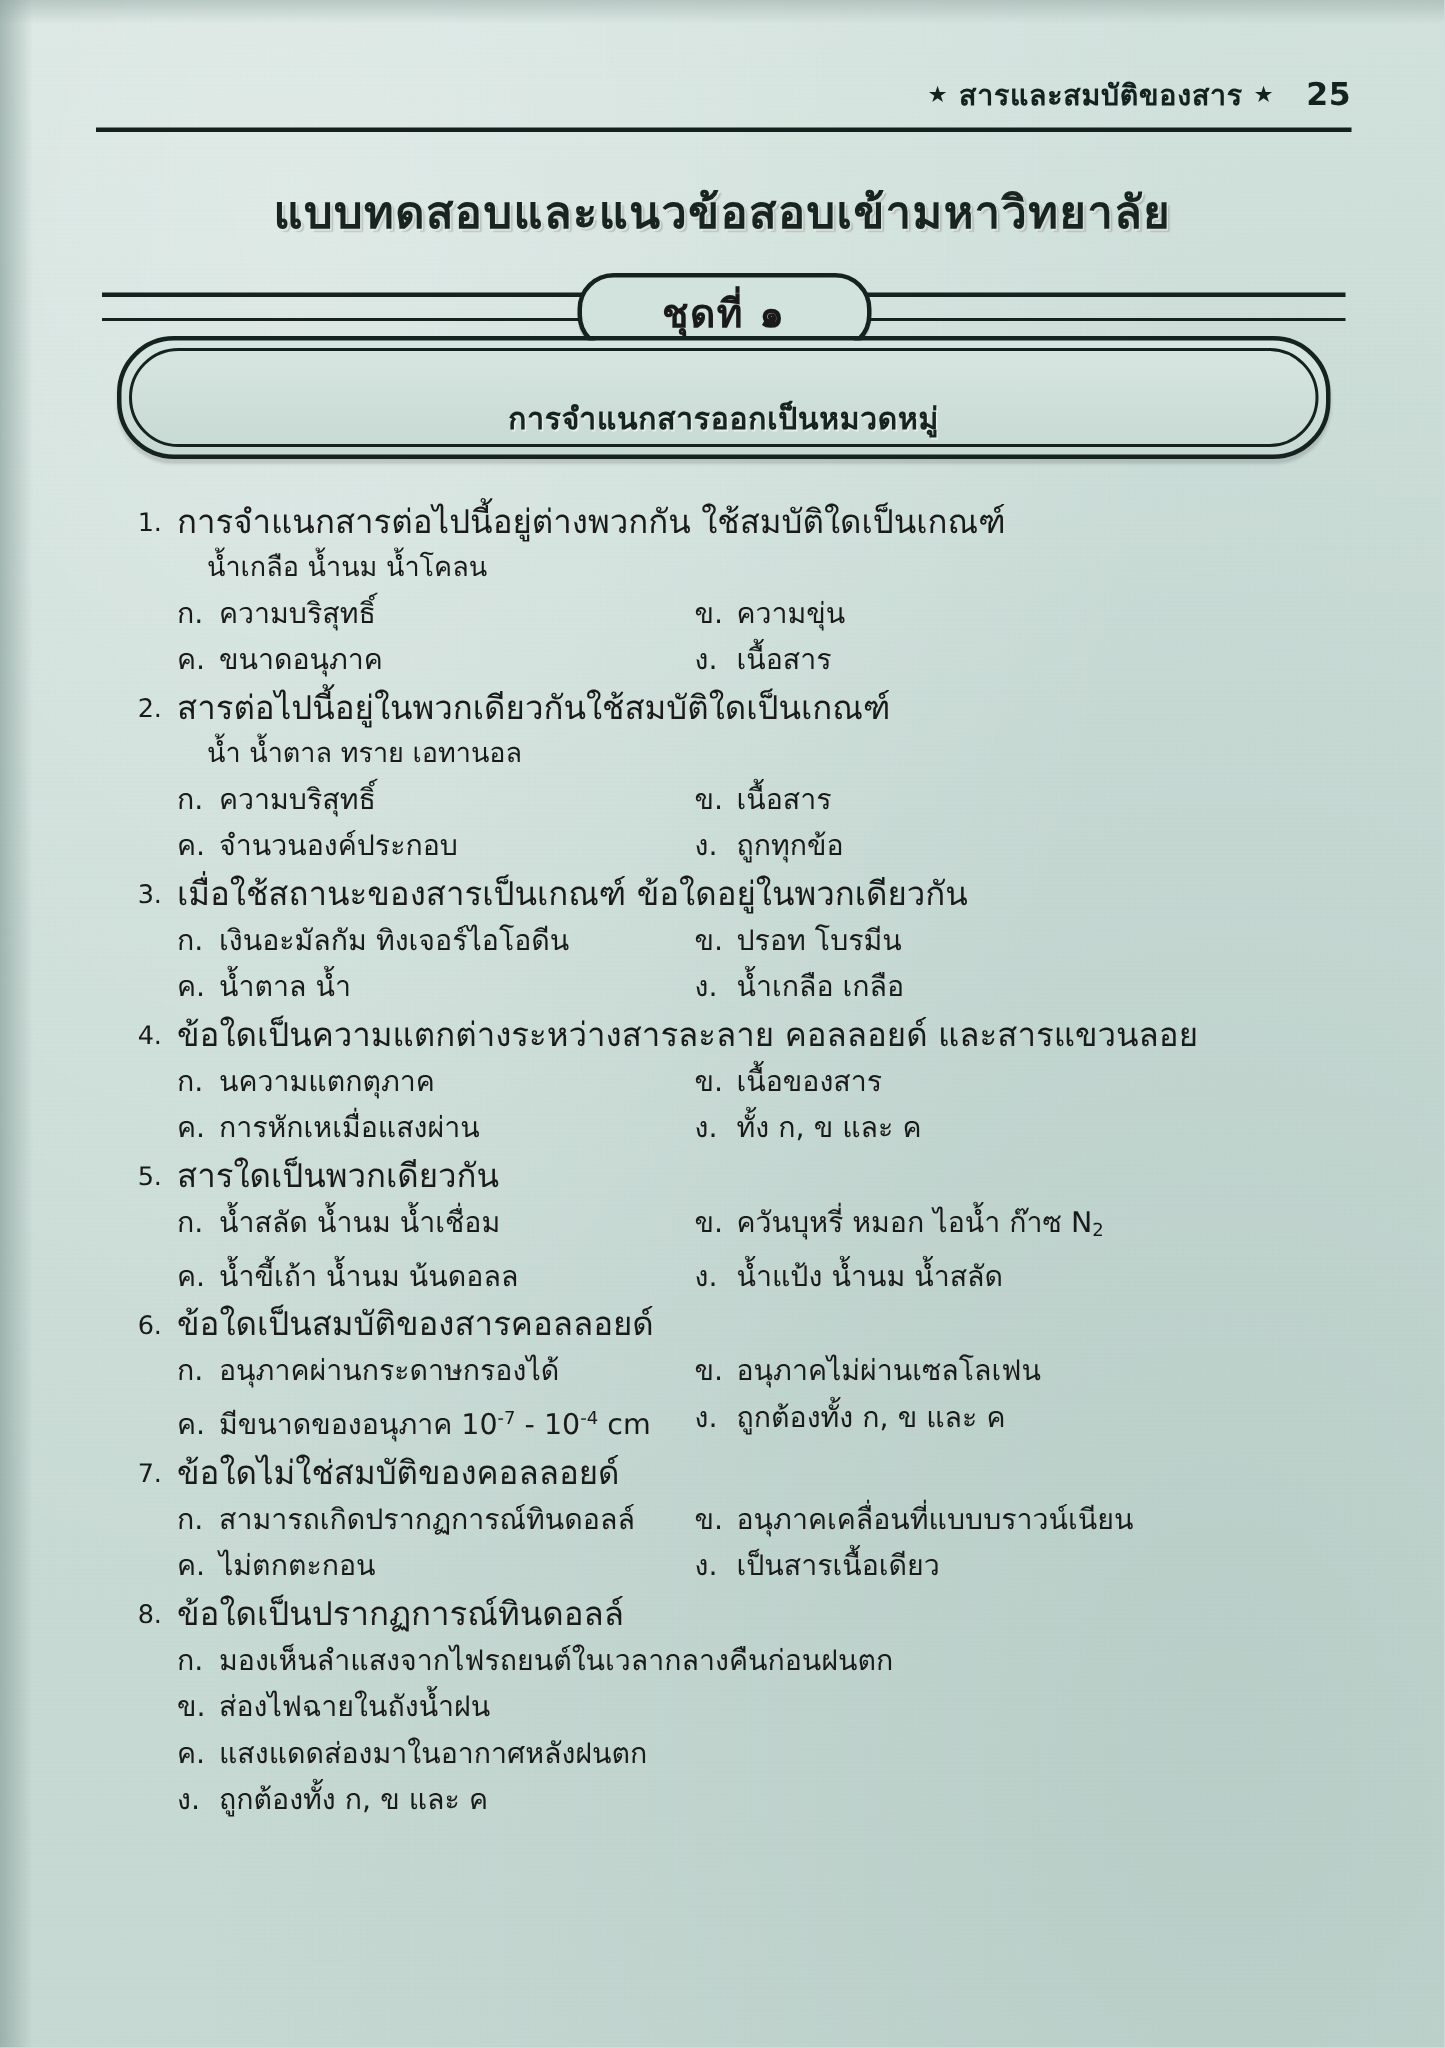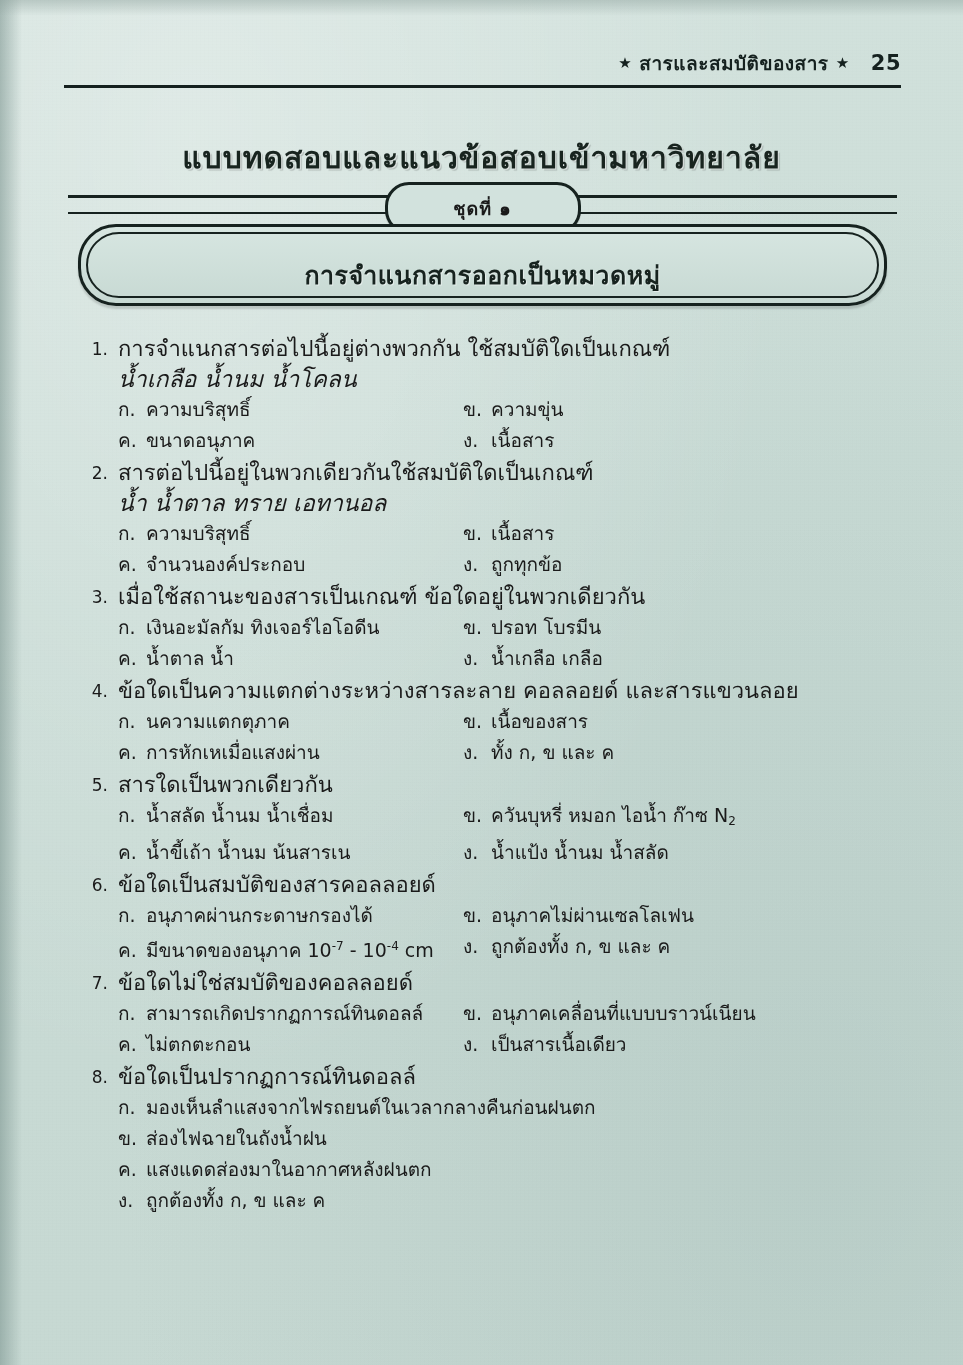--- a/index.html
+++ b/index.html
@@ -76,21 +76,21 @@
   }
   .page-number {
     margin-left: 14px;
     font-size: 21px;
     font-weight: bold;
   }
 
   
   .title-main {
     position: absolute;
-    top: 134px;
+    top: 118px;
     left: 0;
     right: 0;
     text-align: center;
     font-size: 30px;
     font-weight: bold;
     letter-spacing: 1px;
     color: #18241f;
     text-shadow: 1px 1px 0 rgba(255,255,255,.55), 2px 2px 1px rgba(0,0,0,.18);
   }
   .set-band {
@@ -118,21 +118,21 @@
     top: -4px;
     transform: translateX(-50%);
     width: 190px;
     height: 46px;
     border: 3px solid #16221f;
     border-radius: 24px;
     background: #d2e2dd;
     display: flex;
     align-items: center;
     justify-content: center;
-    font-size: 18px;
+    font-size: 26px;
     font-weight: bold;
     letter-spacing: 1px;
     box-shadow: 0 2px 0 rgba(0,0,0,.12);
   }
 
   .topic-box {
     position: absolute;
     top: 224px;
     left: 78px;
     right: 76px;
@@ -146,21 +146,21 @@
     position: absolute;
     inset: 5px;
     border: 2px solid #16221f;
     border-radius: 34px;
   }
   .topic-text {
     position: absolute;
     left: 0; right: 0;
     bottom: 8px;
     text-align: center;
-    font-size: 25px;
+    font-size: 20px;
     font-weight: bold;
     letter-spacing: .5px;
     color: #17231f;
     text-shadow: 1px 1px 0 rgba(255,255,255,.5);
   }
 
   
   .questions {
     position: absolute;
     top: 334px;
@@ -181,24 +181,23 @@
     text-align: right;
     padding-right: 10px;
     font-size: 17px;
     line-height: 30px;
   }
   .q-stem {
     font-size: 22px;
     line-height: 30px;
   }
   .q-sub {
-    margin-left: 44px;
-    font-size: 23px;
+    margin-left: 64px;
+    font-size: 18px;
     line-height: 30px;
-    font-style: italic;
   }
   .choices {
     margin-left: 44px;
   }
   .choice-row {
     display: flex;
     line-height: 31px;
   }
   .choice {
     font-size: 19px;
@@ -374,21 +373,21 @@
               <span class="ch-text">น้ำสลัด  น้ำนม  น้ำเชื่อม</span>
             </div>
             <div class="choice col-b">
               <span class="ch-label">ข.</span>
               <span class="ch-text">ควันบุหรี่  หมอก  ไอน้ำ  ก๊าซ N<sub>2</sub></span>
             </div>
           </div>
           <div class="choice-row">
             <div class="choice col-a">
               <span class="ch-label">ค.</span>
-              <span class="ch-text">น้ำขี้เถ้า  น้ำนม  น้นสารเน</span>
+              <span class="ch-text">น้ำขี้เถ้า  น้ำนม  น้นดอลล</span>
             </div>
             <div class="choice col-b">
               <span class="ch-label">ง.</span>
               <span class="ch-text">น้ำแป้ง  น้ำนม  น้ำสลัด</span>
             </div>
           </div>
         </div>
       </div>
       <div class="q">
         <div class="q-head">

